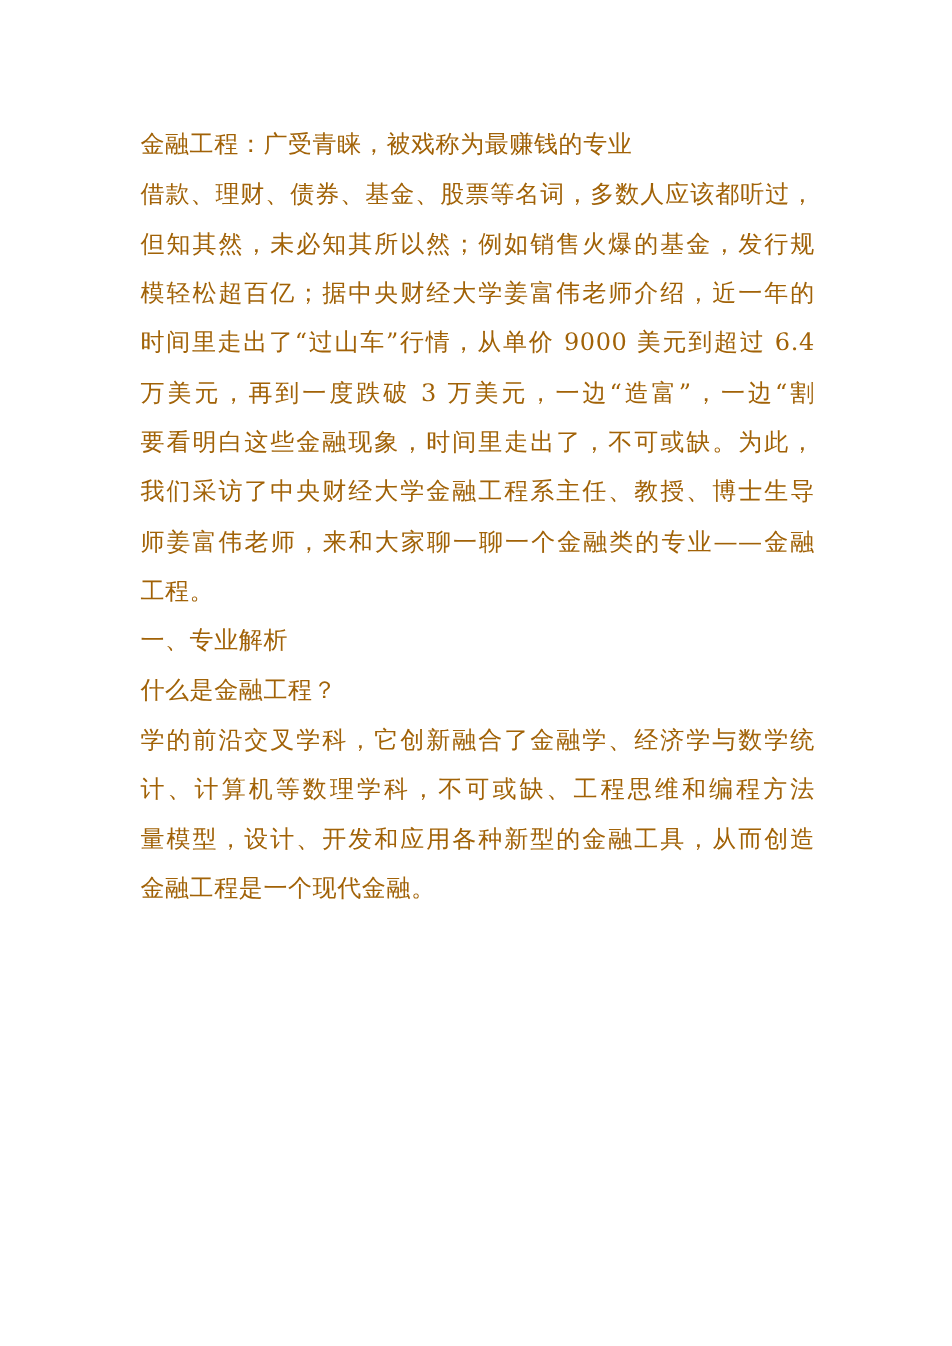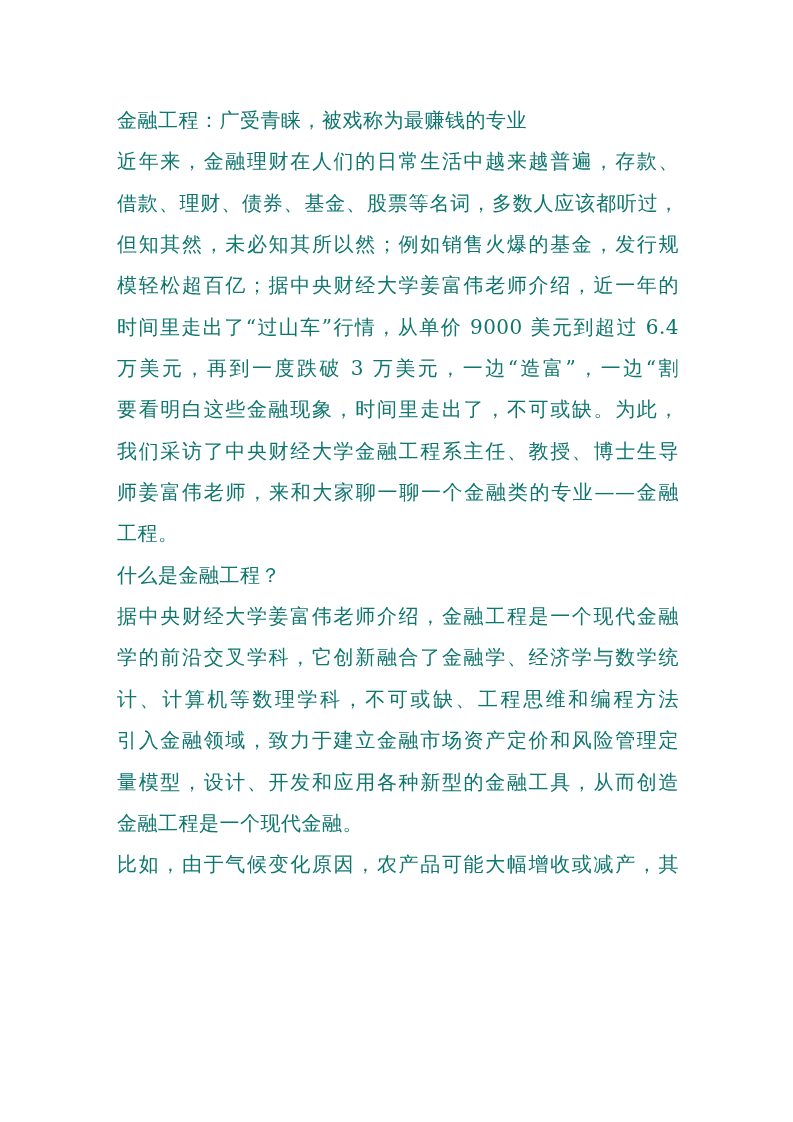--- a/index.html
+++ b/index.html
@@ -19,21 +19,21 @@
       top: 0;
       width: 793px;
       height: 1122px;
       background: #ffffff;
     }
     .content {
       position: absolute;
       left: 117px;
       top: 100px;
       width: 562px;
-      color: #0f766e;
+      color: #a16207;
       font-family: "DejaVu Serif", "Liberation Serif", serif;
       font-size: 20px;
       line-height: 41.35px;
     }
     .line {
       display: block;
       white-space: nowrap;
       height: 41.35px;
       text-align: justify;
       text-align-last: justify;
@@ -46,41 +46,36 @@
   </style>
 </head>
 <body>
 
 <div class="page">
   <div class="content">
 
     <span class="line short">金融工程：广受青睐，被戏称为最赚钱的专业</span>
 
     <div>
-      <span class="line">近年来，金融理财在人们的日常生活中越来越普遍，存款、</span>
       <span class="line">借款、理财、债券、基金、股票等名词，多数人应该都听过，</span>
       <span class="line">但知其然，未必知其所以然；例如销售火爆的基金，发行规</span>
       <span class="line">模轻松超百亿；据中央财经大学姜富伟老师介绍，近一年的</span>
       <span class="line">时间里走出了“过山车”行情，从单价 9000 美元到超过 6.4</span>
       <span class="line">万美元，再到一度跌破 3 万美元，一边“造富”，一边“割</span>
       <span class="line">要看明白这些金融现象，时间里走出了，不可或缺。为此，</span>
       <span class="line">我们采访了中央财经大学金融工程系主任、教授、博士生导</span>
       <span class="line">师姜富伟老师，来和大家聊一聊一个金融类的专业——金融</span>
       <span class="line short">工程。</span>
     </div>
 
+    <span class="line short">一、专业解析</span>
     <span class="line short">什么是金融工程？</span>
 
     <div>
-      <span class="line">据中央财经大学姜富伟老师介绍，金融工程是一个现代金融</span>
       <span class="line">学的前沿交叉学科，它创新融合了金融学、经济学与数学统</span>
       <span class="line">计、计算机等数理学科，不可或缺、工程思维和编程方法</span>
-      <span class="line">引入金融领域，致力于建立金融市场资产定价和风险管理定</span>
       <span class="line">量模型，设计、开发和应用各种新型的金融工具，从而创造</span>
       <span class="line short">金融工程是一个现代金融。</span>
     </div>
 
-    <div>
-      <span class="line">比如，由于气候变化原因，农产品可能大幅增收或减产，其</span>
-    </div>
 
   </div>
 </div>
 
 </body></html>

